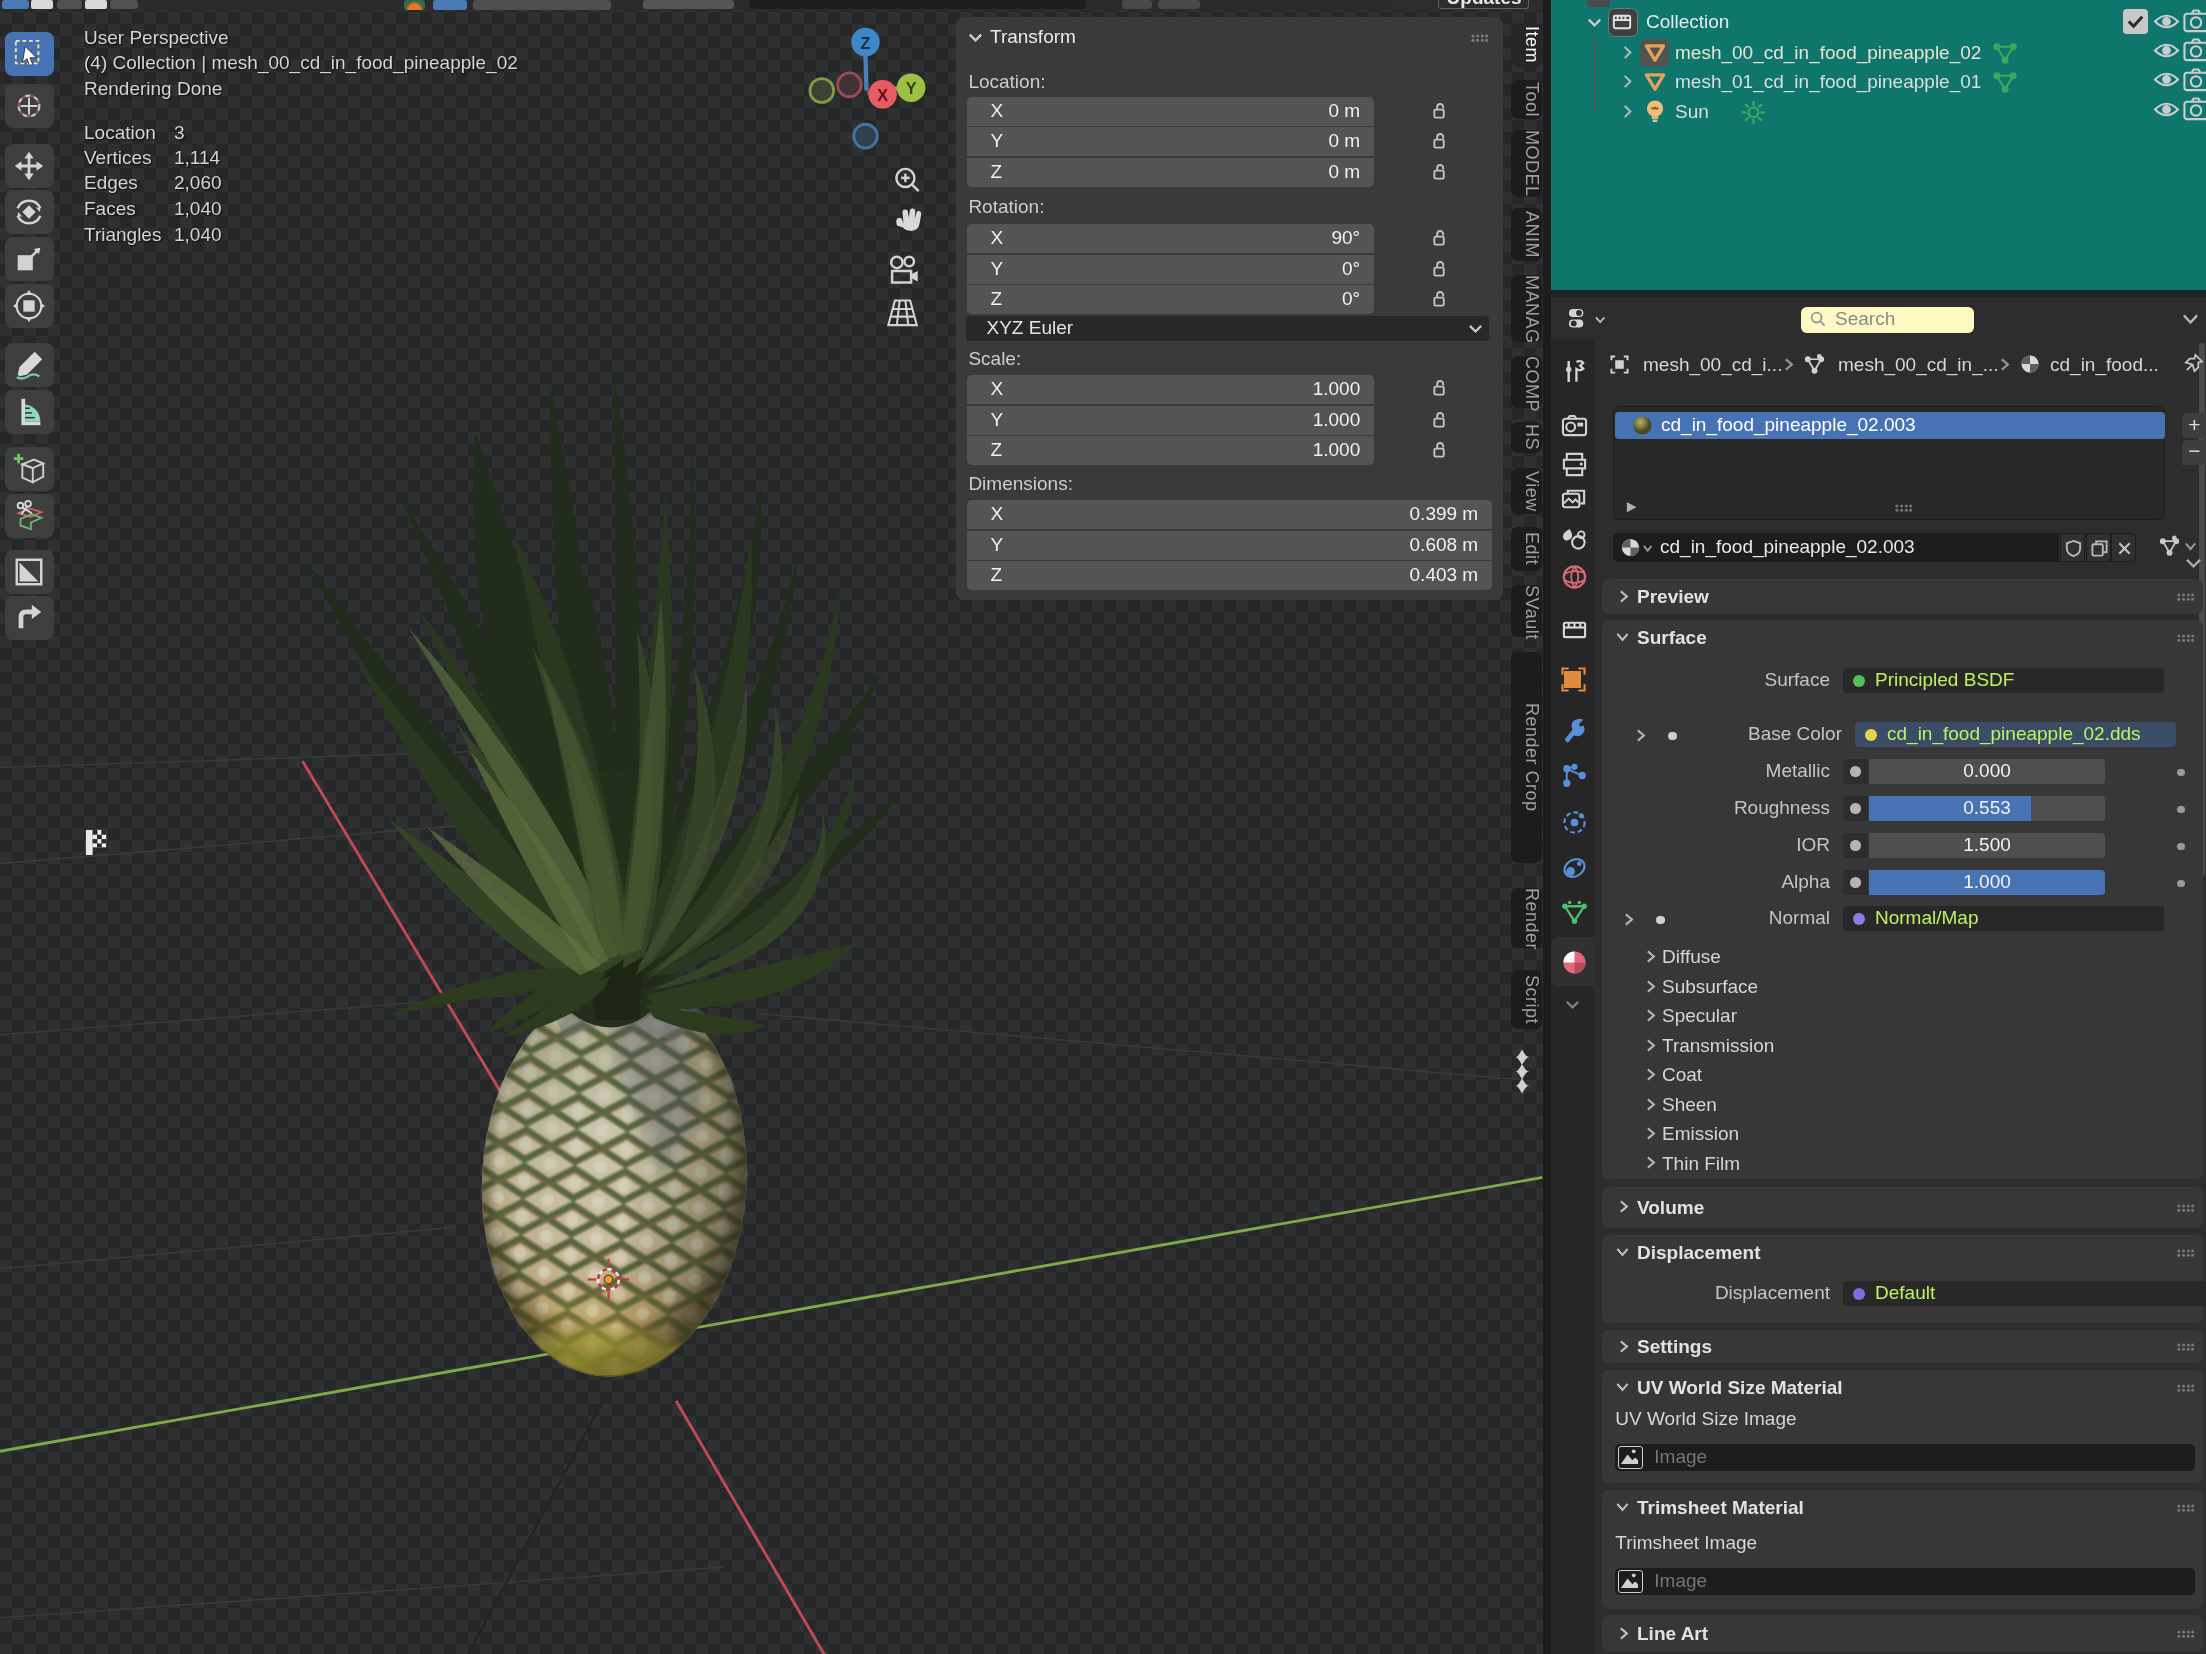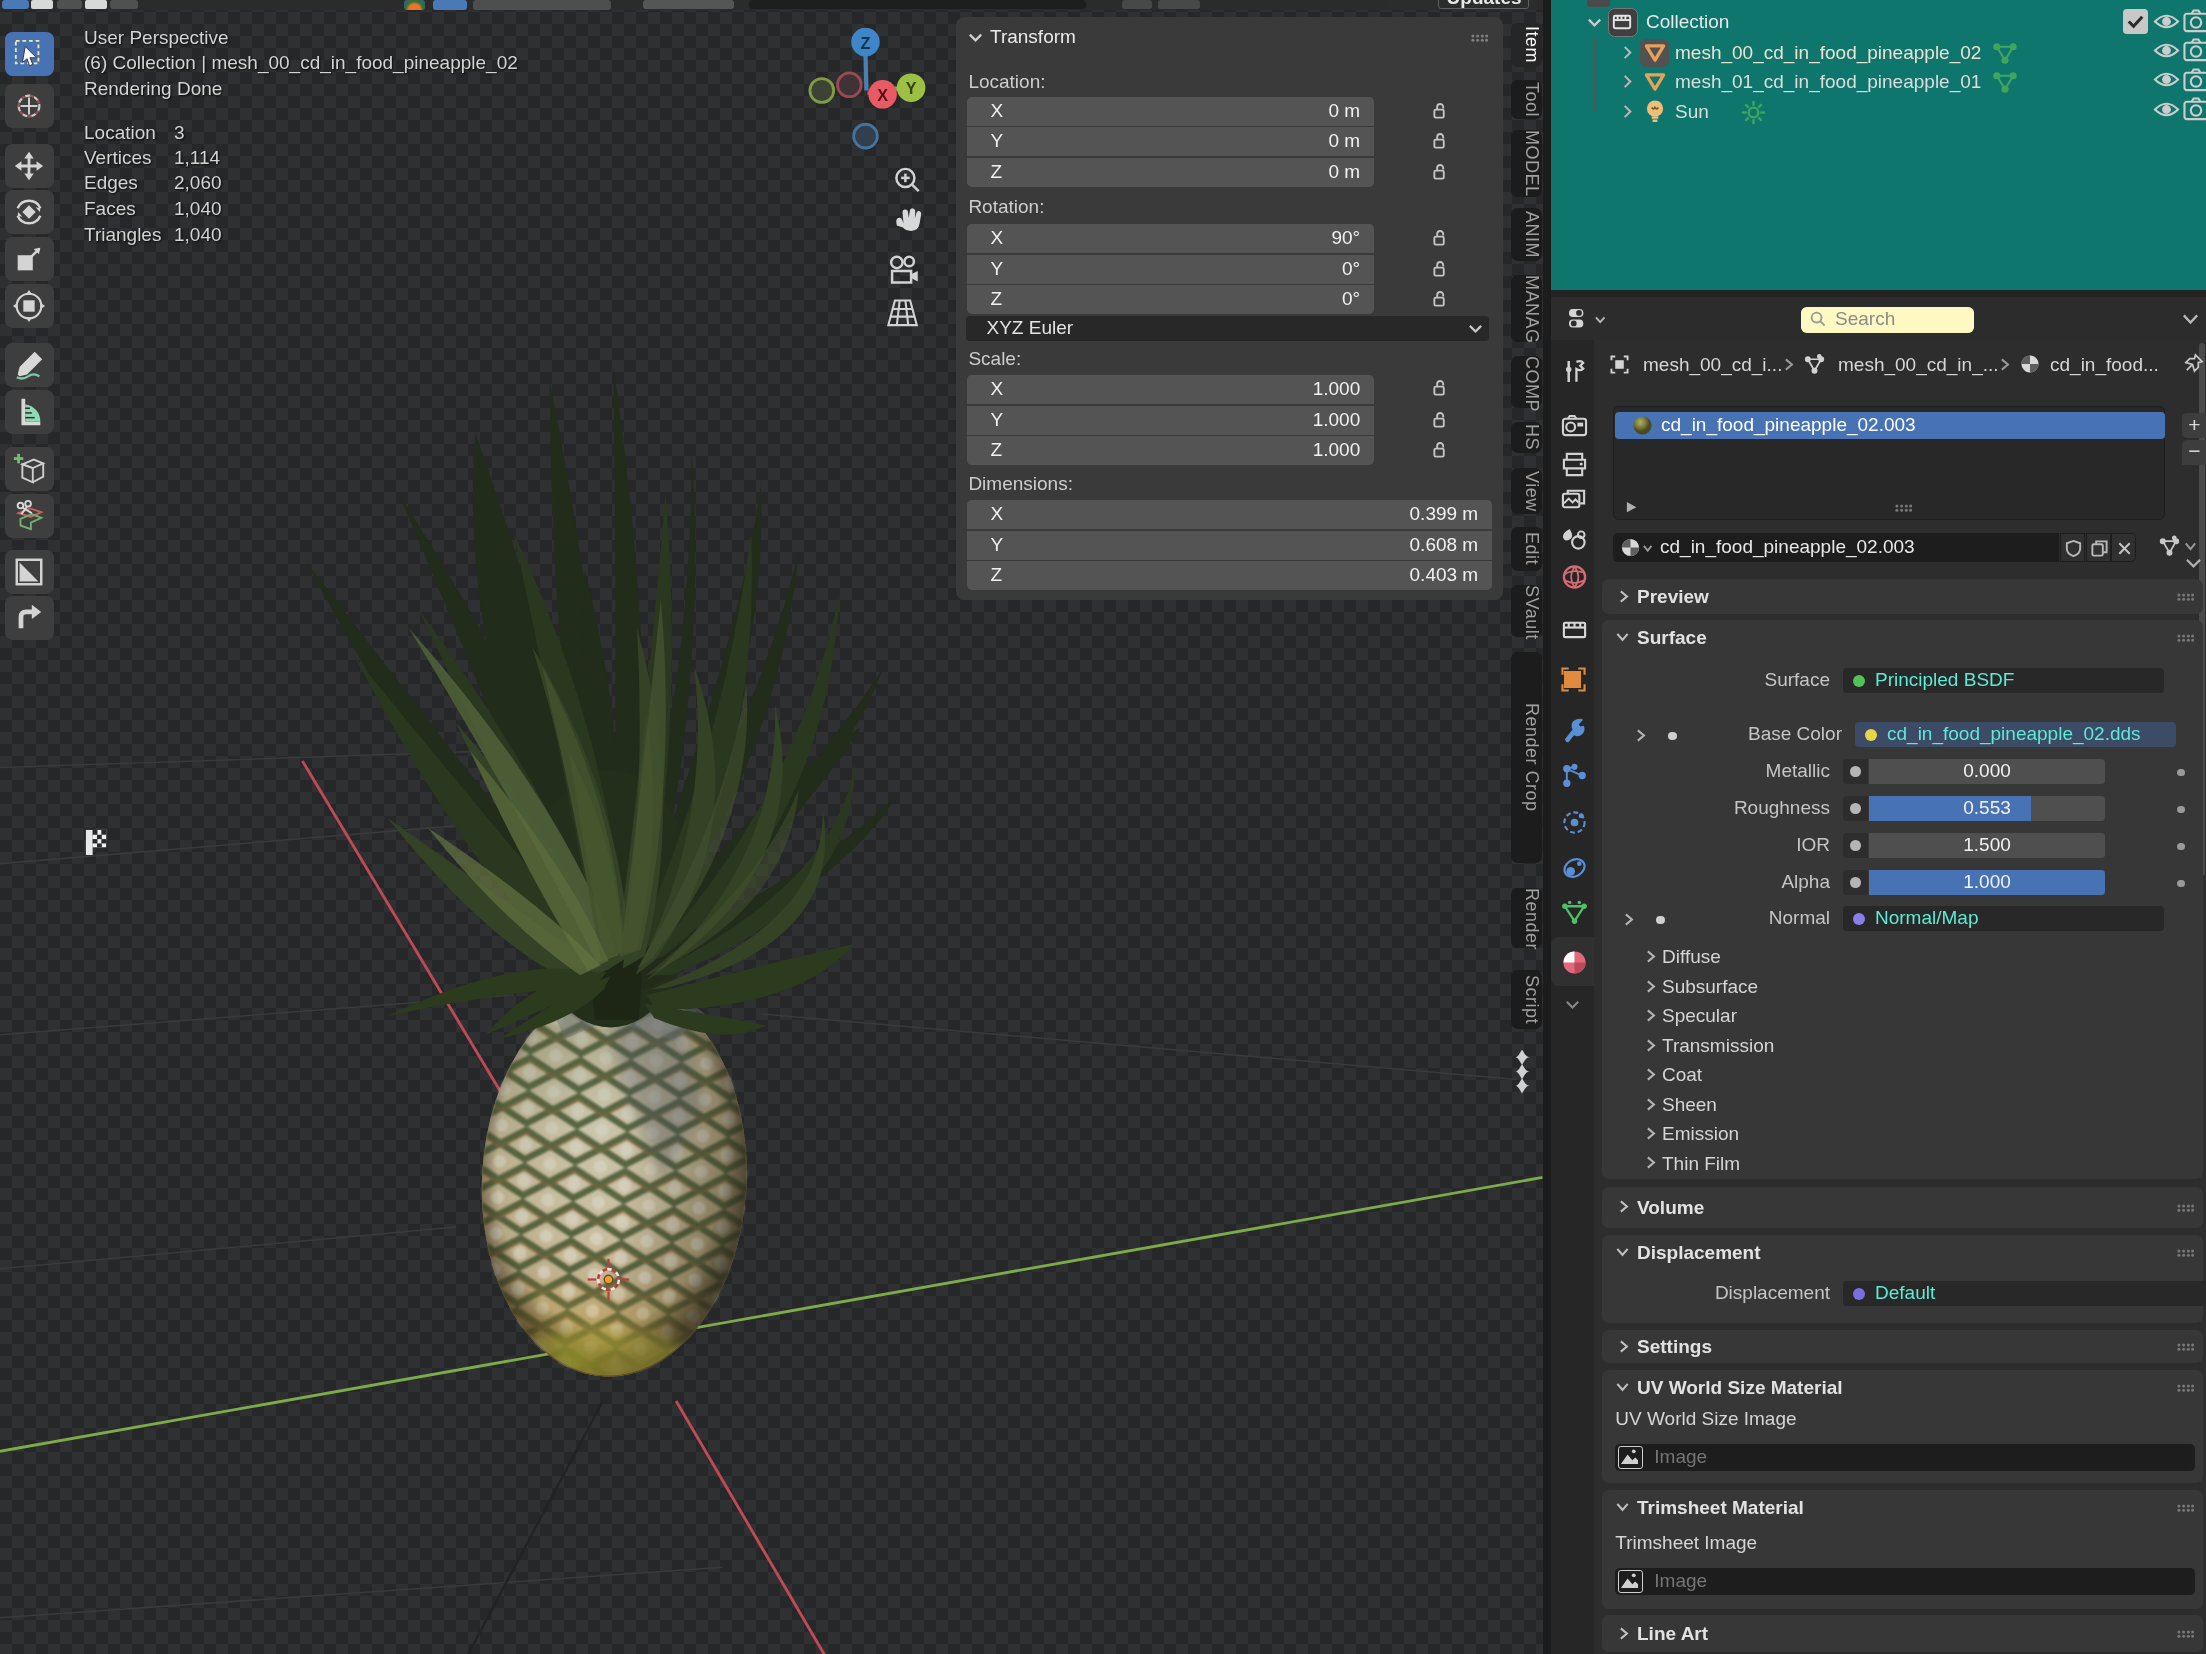--- a/index.html
+++ b/index.html
@@ -43,21 +43,21 @@
 
   
   #props { position:absolute; left:1551px; top:297px; width:655px; height:1358px; background:#2d2d2d; }
   #propshead { position:absolute; left:0; top:0; width:655px; height:43px; background:#2c2c2c; }
   #propstabs { position:absolute; left:0; top:43px; width:43px; height:1315px; background:#262626; }
   .panel { position:absolute; left:51px; width:601px; background:#373737; border-radius:6.7px; }
   .phead { position:absolute; left:23px; color:#e2e2e2; font-size:19px; font-weight:bold; }
   .dots6 { position:absolute; width:17px; height:7.6px; }
   .prow { position:absolute; height:24px; }
   .prow .lab { position:absolute; left:0; top:0; width:228px; color:#c5c5c5; font-size:19px; text-align:right; }
-  .dfield { position:absolute; left:241px; top:-1px; width:321px; height:25px; background:#282828; border-radius:3.8px; color:#5eead4; font-size:19px; }
+  .dfield { position:absolute; left:241px; top:-1px; width:321px; height:25px; background:#282828; border-radius:3.8px; color:#bef264; font-size:19px; }
   .dfield .dot { position:absolute; left:9.5px; top:6.7px; width:12.4px; height:12.4px; border-radius:50%; }
   .dfield .tx { position:absolute; left:32px; top:1px; }
   .sbtn { position:absolute; left:241px; top:-1px; width:25px; height:25px; background:#2d2d2d; border-radius:3.8px 0 0 3.8px; }
   .sbtn i { position:absolute; left:7.1px; top:7.1px; width:10.5px; height:10.5px; border-radius:50%; background:#b5b5b5; display:block; }
   .slider { position:absolute; left:267px; top:-1px; width:236px; height:25px; background:#4f4f4f; border-radius:0 3.8px 3.8px 0; overflow:hidden; color:#f2f2f2; font-size:19px; }
   .slider .fill { position:absolute; left:0; top:0; height:25px; background:#4772b3; }
   .slider .val { position:absolute; left:0; top:1px; width:100%; text-align:center; }
   .deco { position:absolute; left:575px; top:8.6px; width:7.6px; height:7.6px; border-radius:50%; background:#9a9a9a; }
   .chevR { position:absolute; width:13.3px; height:15px; }
   .chevD { position:absolute; width:15px; height:13.3px; }
@@ -338,21 +338,21 @@
           <path d="M7 7 L27 27 L7 27 Z" fill="#d4d4d4"></path>
         </svg>
       </div>
       <div class="tbtn" style="top:596px">
         <svg width="32" height="32" viewBox="0 0 34 34">
           <path d="M6 28 L6 16 Q6 8 14 8 L20 8 L20 3 L30 10.5 L20 18 L20 13 L14 13 Q11 13 11 16 L11 28 Z" fill="#d4d4d4"></path>
         </svg>
       </div>
     </div>
     <div class="vtext" style="left:84px;top:27px">User Perspective</div>
-    <div class="vtext" style="left:84px;top:52px">(6) Collection | mesh_00_cd_in_food_pineapple_02</div>
+    <div class="vtext" style="left:84px;top:52px">(4) Collection | mesh_00_cd_in_food_pineapple_02</div>
     <div class="vtext" style="left:84px;top:78px">Rendering Done</div>
     <div class="vtext" style="left:84px;top:122px">Location</div>
       <div class="vtext" style="left:174px;top:122px">3</div>
     <div class="vtext" style="left:84px;top:147px">Vertices</div>
       <div class="vtext" style="left:174px;top:147px">1,114</div>
     <div class="vtext" style="left:84px;top:172px">Edges</div>
       <div class="vtext" style="left:174px;top:172px">2,060</div>
     <div class="vtext" style="left:84px;top:198px">Faces</div>
       <div class="vtext" style="left:174px;top:198px">1,040</div>
     <div class="vtext" style="left:84px;top:224px">Triangles</div>

